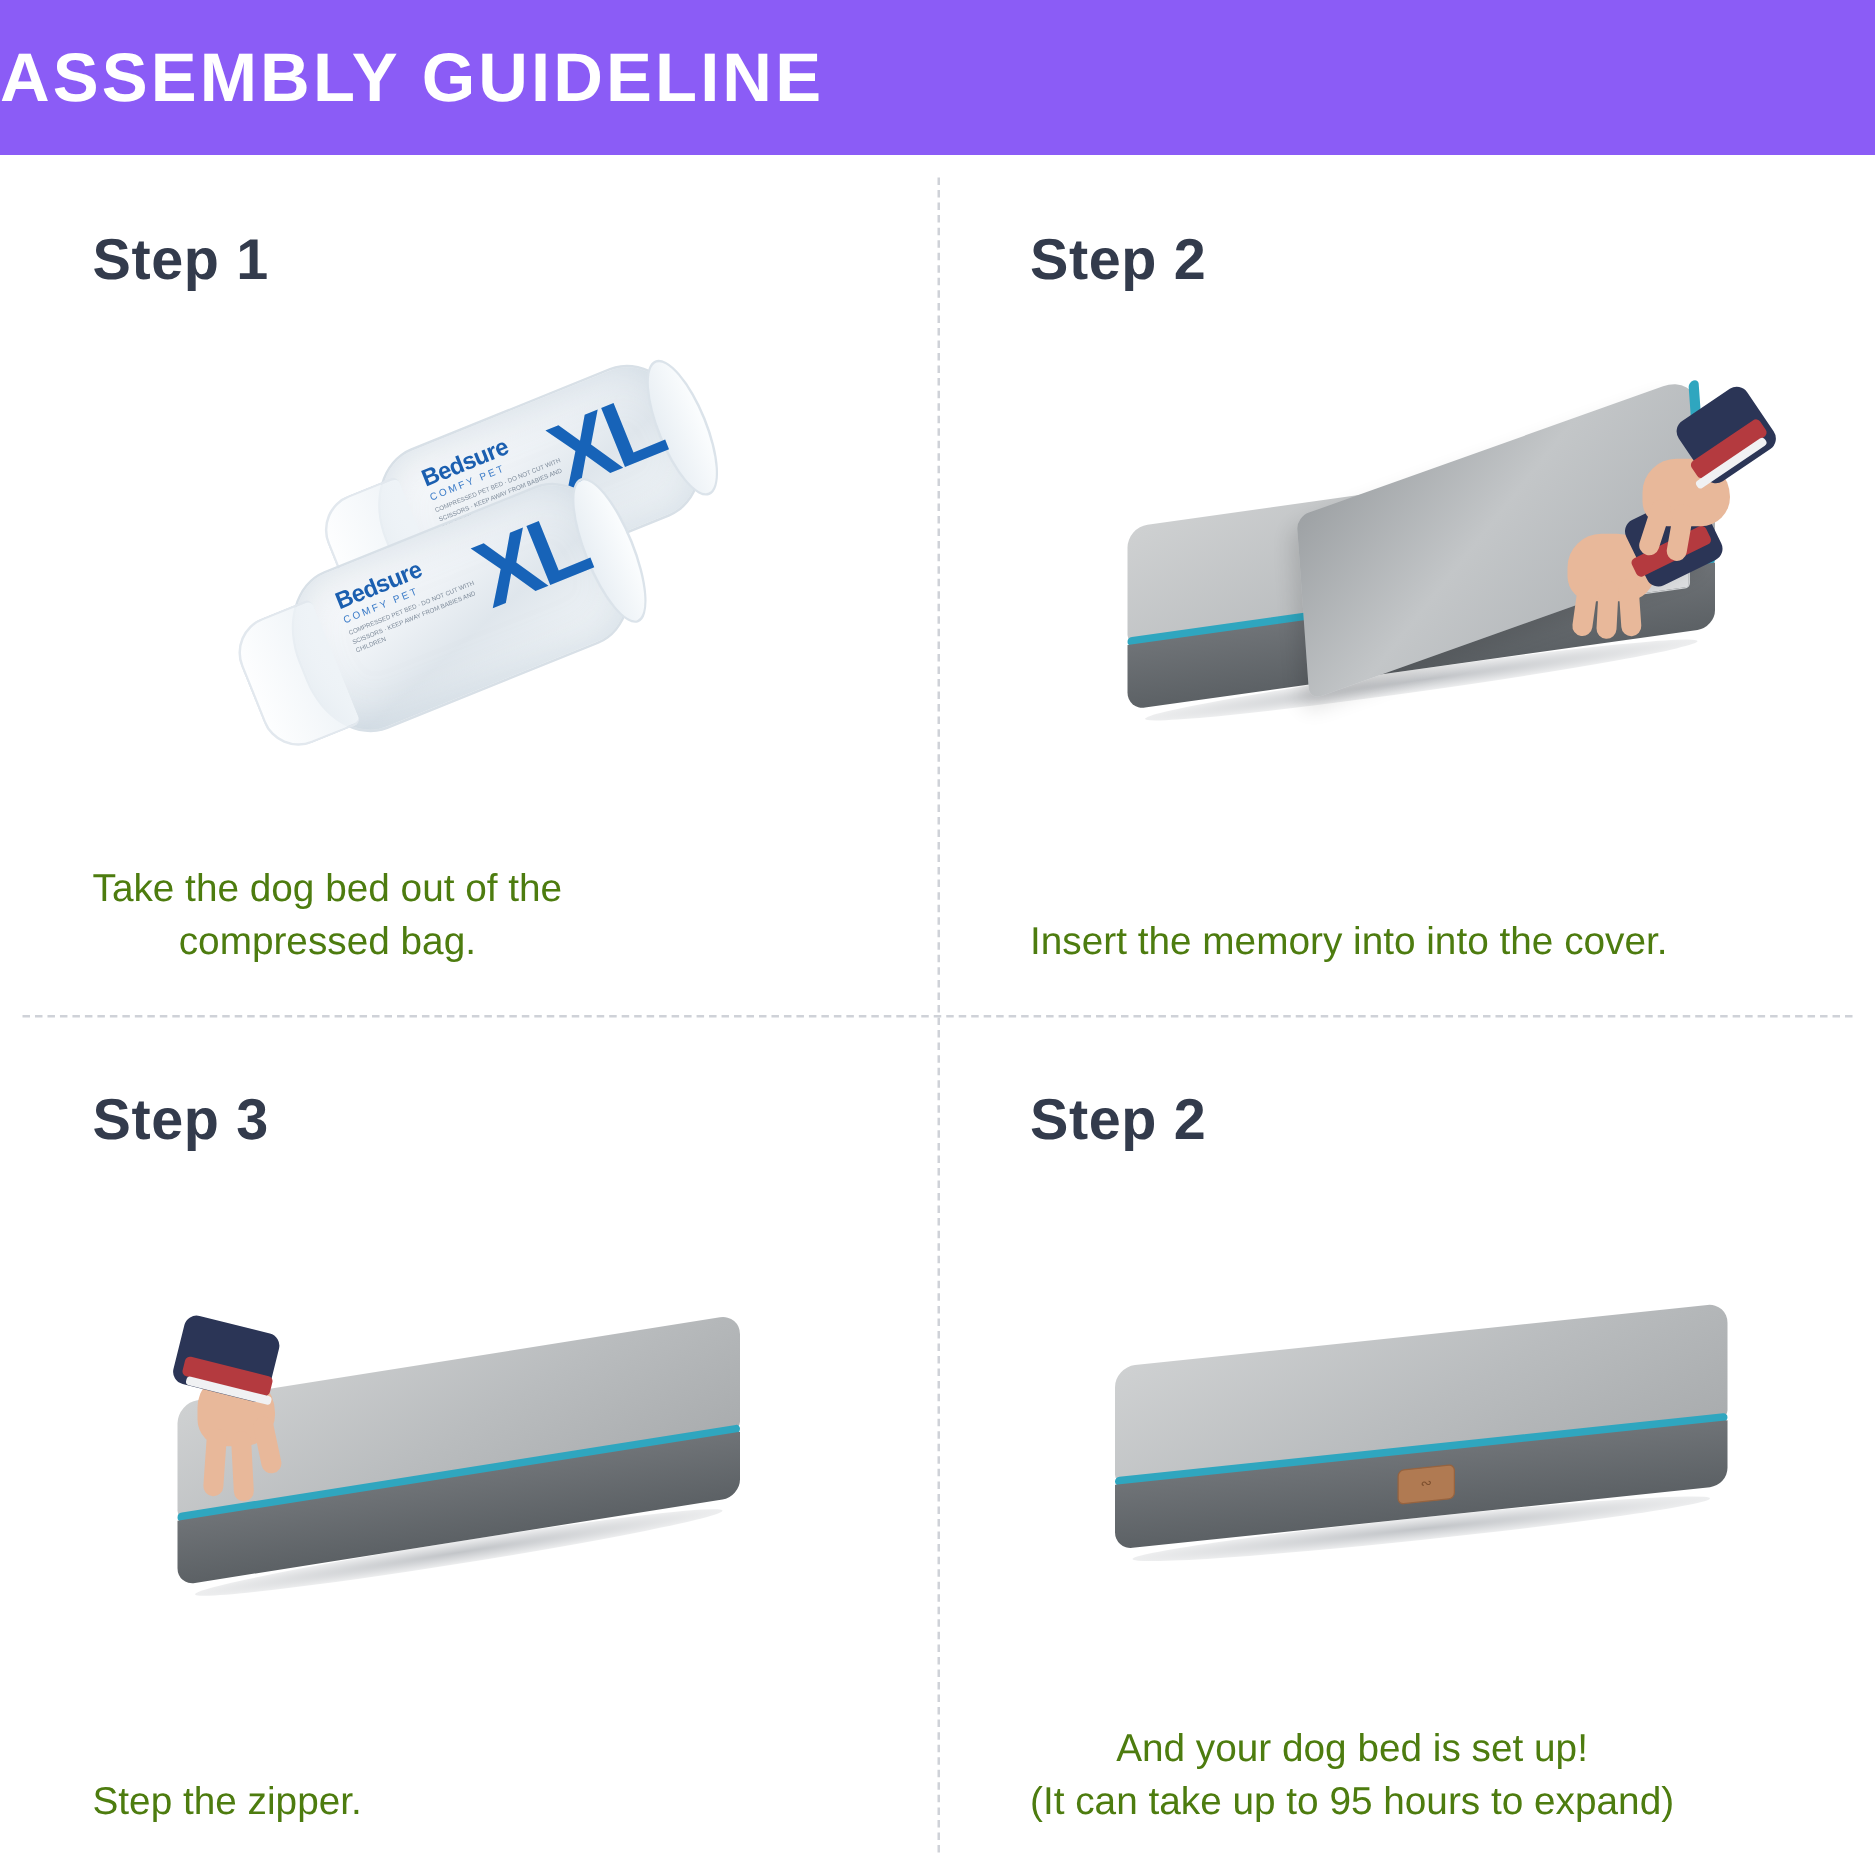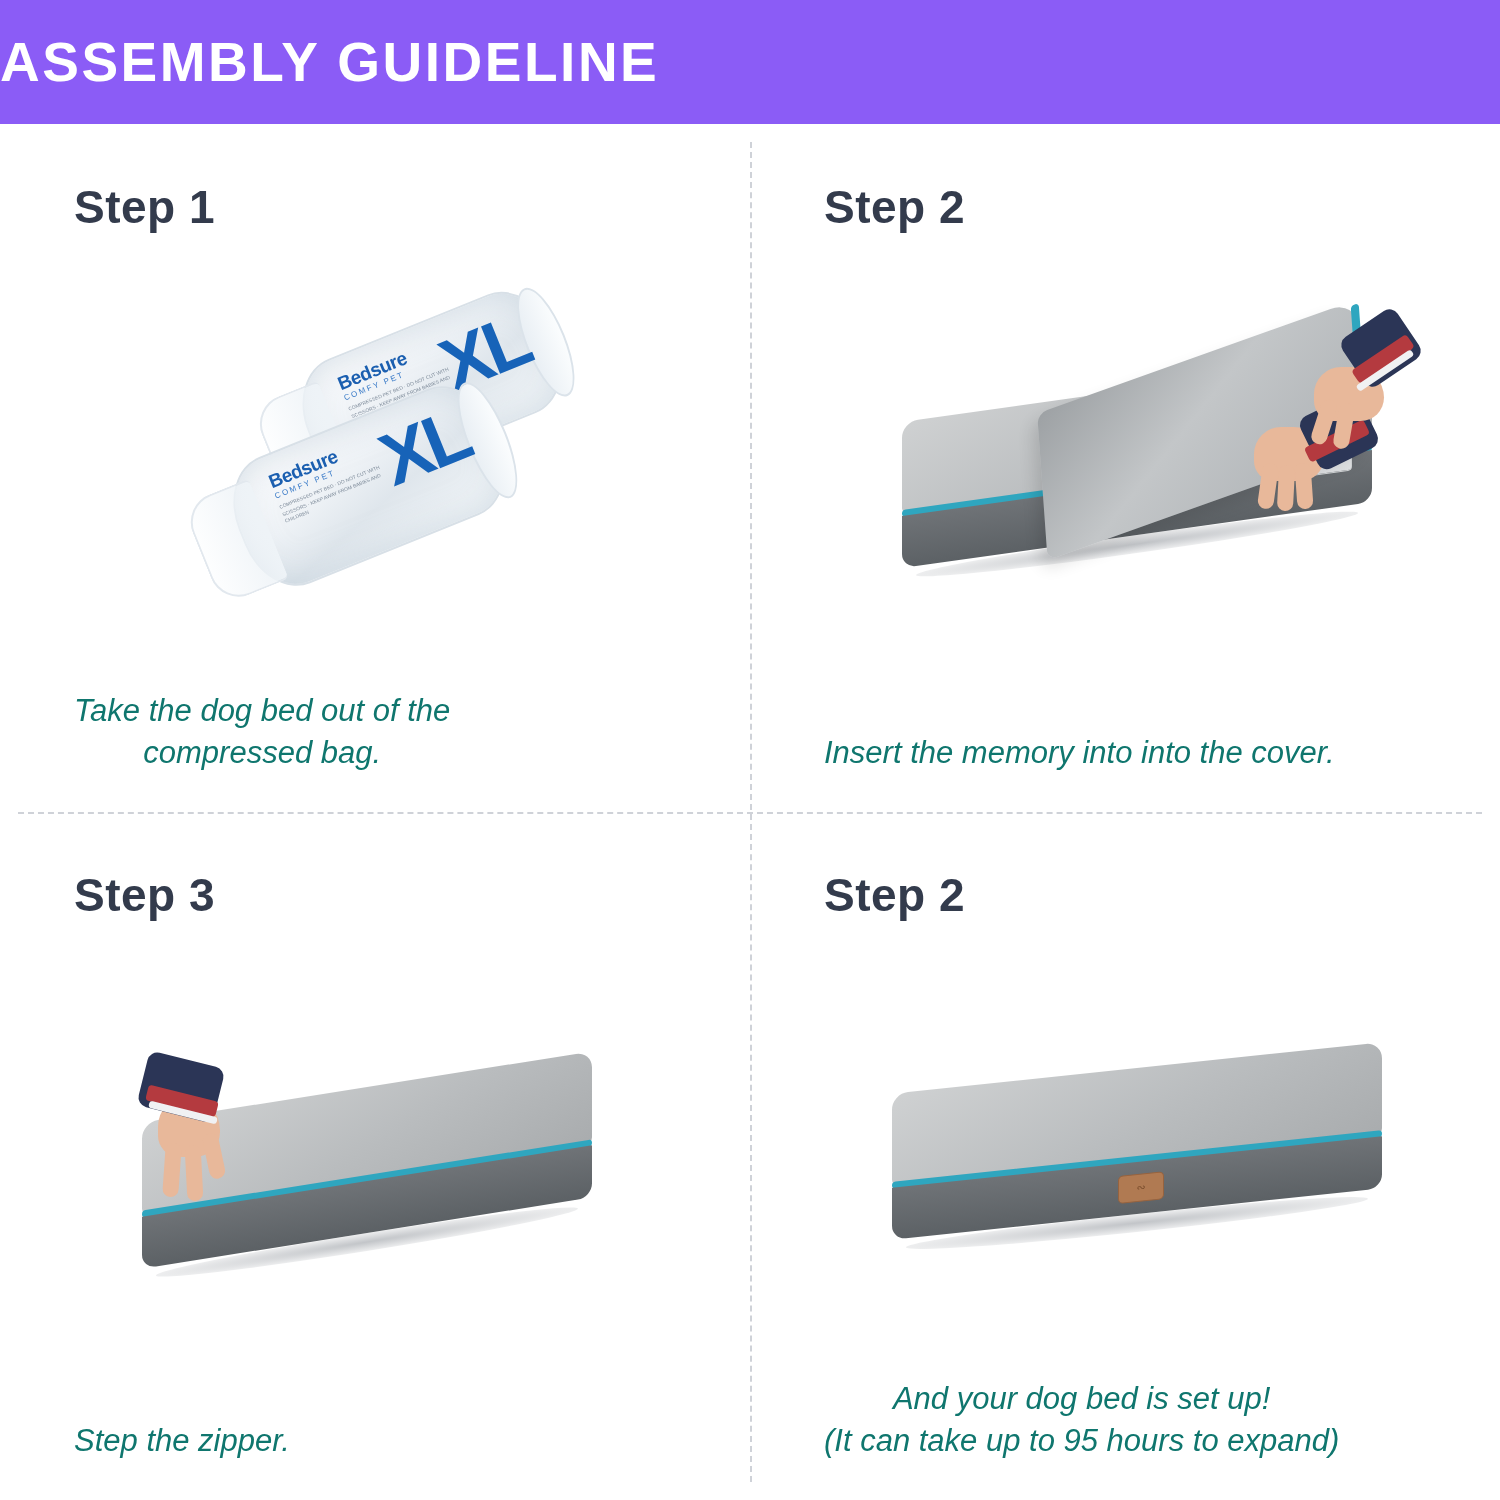--- a/index.html
+++ b/index.html
@@ -84,28 +84,27 @@
   .art {
     flex: 1 1 auto;
     width: 100%;
     display: flex;
     align-items: center;
     justify-content: center;
     position: relative;
   }
   .caption {
     font-size: 31px;
-    color: #0f766e;
+    color: #4d7c0f;
     text-align: center;
     line-height: 1.35;
     max-width: 620px;
     margin-top: 6px;
     margin-bottom: 14px;
     white-space: pre-line;
-    font-style: italic;
   }
 
   
   .bagscene {
     position: relative;
     width: 420px;
     height: 330px;
   }
   .roll {
     position: absolute;

